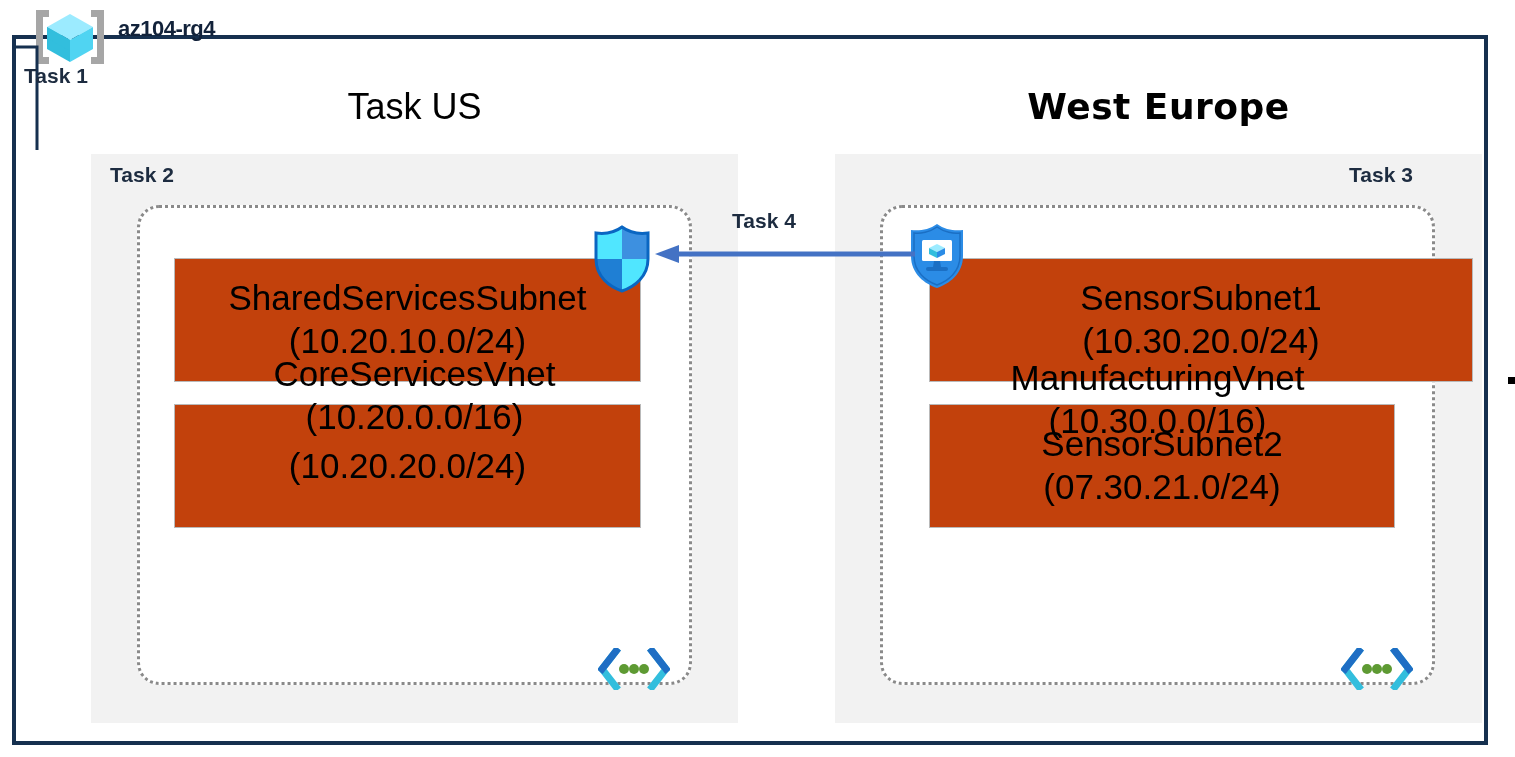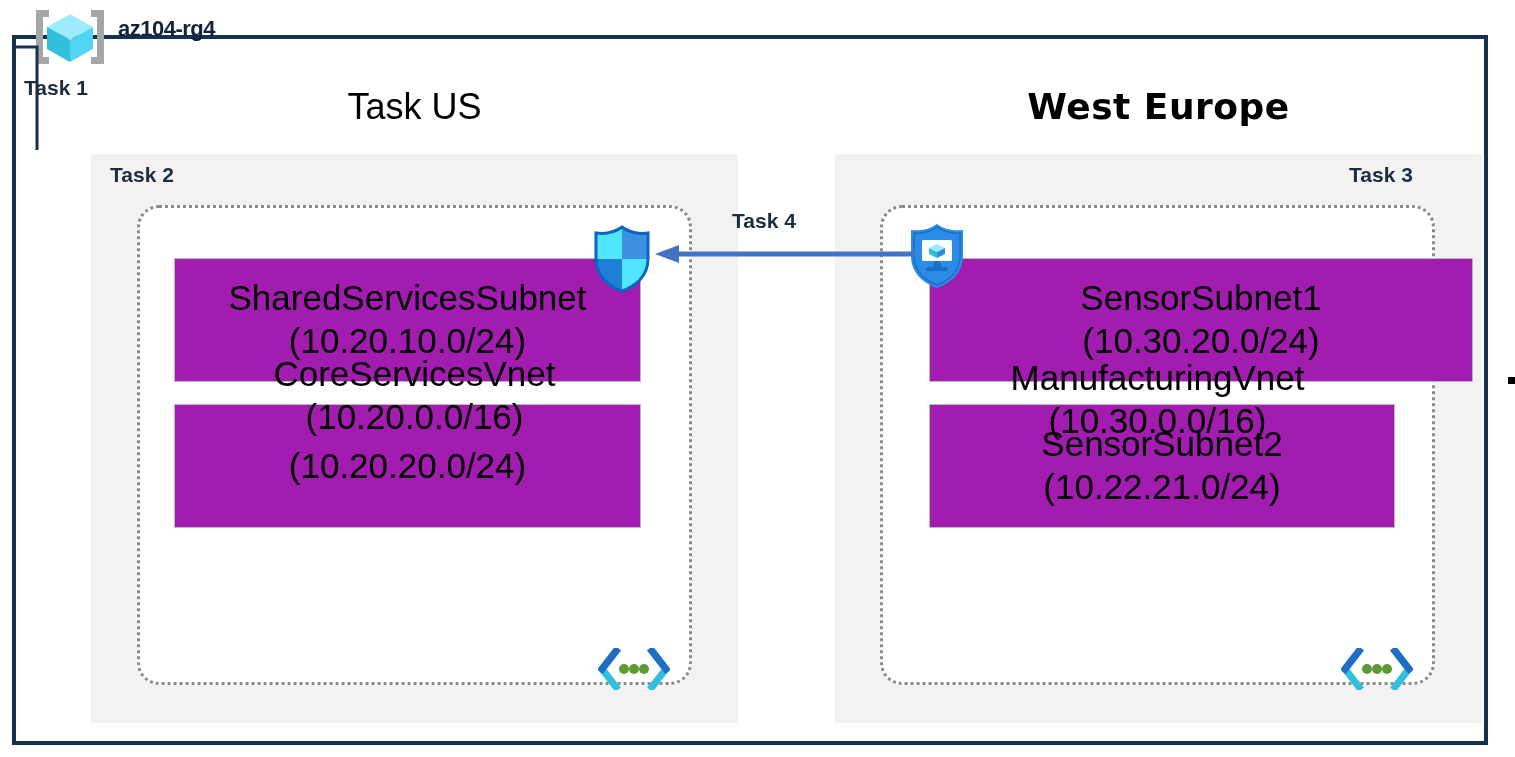--- a/index.html
+++ b/index.html
@@ -62,21 +62,21 @@
   }
 
   
   .task-label {
     position: absolute;
     font-size: 21px;
     font-weight: bold;
     color: #1d2c40;
     white-space: nowrap;
   }
-  #task1-label { left: 24px; top: 76px; }
+  #task1-label { left: 24px; top: 64px; }
   #task2-label { left: 110px; top: 163px; }
   #task3-label { left: 1349px; top: 163px; }
   #task4-label { left: 732px; top: 209px; }
 
   
   .region {
     position: absolute;
     background: #f2f2f2;
   }
   #region-east  { left: 91px;  top: 154px; width: 647px; height: 569px; }
@@ -122,21 +122,21 @@
     color: #000000;
   }
   .vnet-label .l1 { display: block; }
   .vnet-label .l2 { display: block; text-align: center; }
   #vnet-core-label          { top: 352px; }
   #vnet-manufacturing-label { top: 356px; }
 
   
   .subnet {
     position: absolute;
-    background: #a21caf;
+    background: #c2410c;
     border: 1px solid #b9b9b9;
     box-sizing: border-box;
     display: flex;
     flex-direction: column;
     align-items: center;
     justify-content: center;
     font-size: 35px;
     line-height: 1.22;
     color: #000000;
     text-align: left;
@@ -278,21 +278,21 @@
 
   <div class="vnet" id="vnet-manufacturing"></div>
 
   <div class="subnet" id="subnet-sensor1">
     <span class="name">SensorSubnet1</span>
     <span class="cidr">(10.30.20.0/24)</span>
   </div>
 
   <div class="subnet" id="subnet-sensor2">
     <span class="name">SensorSubnet2</span>
-    <span class="cidr">(10.22.21.0/24)</span>
+    <span class="cidr">(07.30.21.0/24)</span>
   </div>
 
   <div class="vnet-label" id="vnet-manufacturing-label" style="left:880px;width:555px;">
     <span class="l1">ManufacturingVnet</span>
     <span class="l2">(10.30.0.0/16)</span>
   </div>
 
   <div class="vnet-glyph" id="vnet-manufacturing-glyph">
     <svg viewBox="0 0 72 42" width="72" height="42" xmlns="http://www.w3.org/2000/svg">
       <path d="M18 3 L4 21 L18 39" fill="none" stroke="#32bedd" stroke-width="7" stroke-linecap="square"></path>

